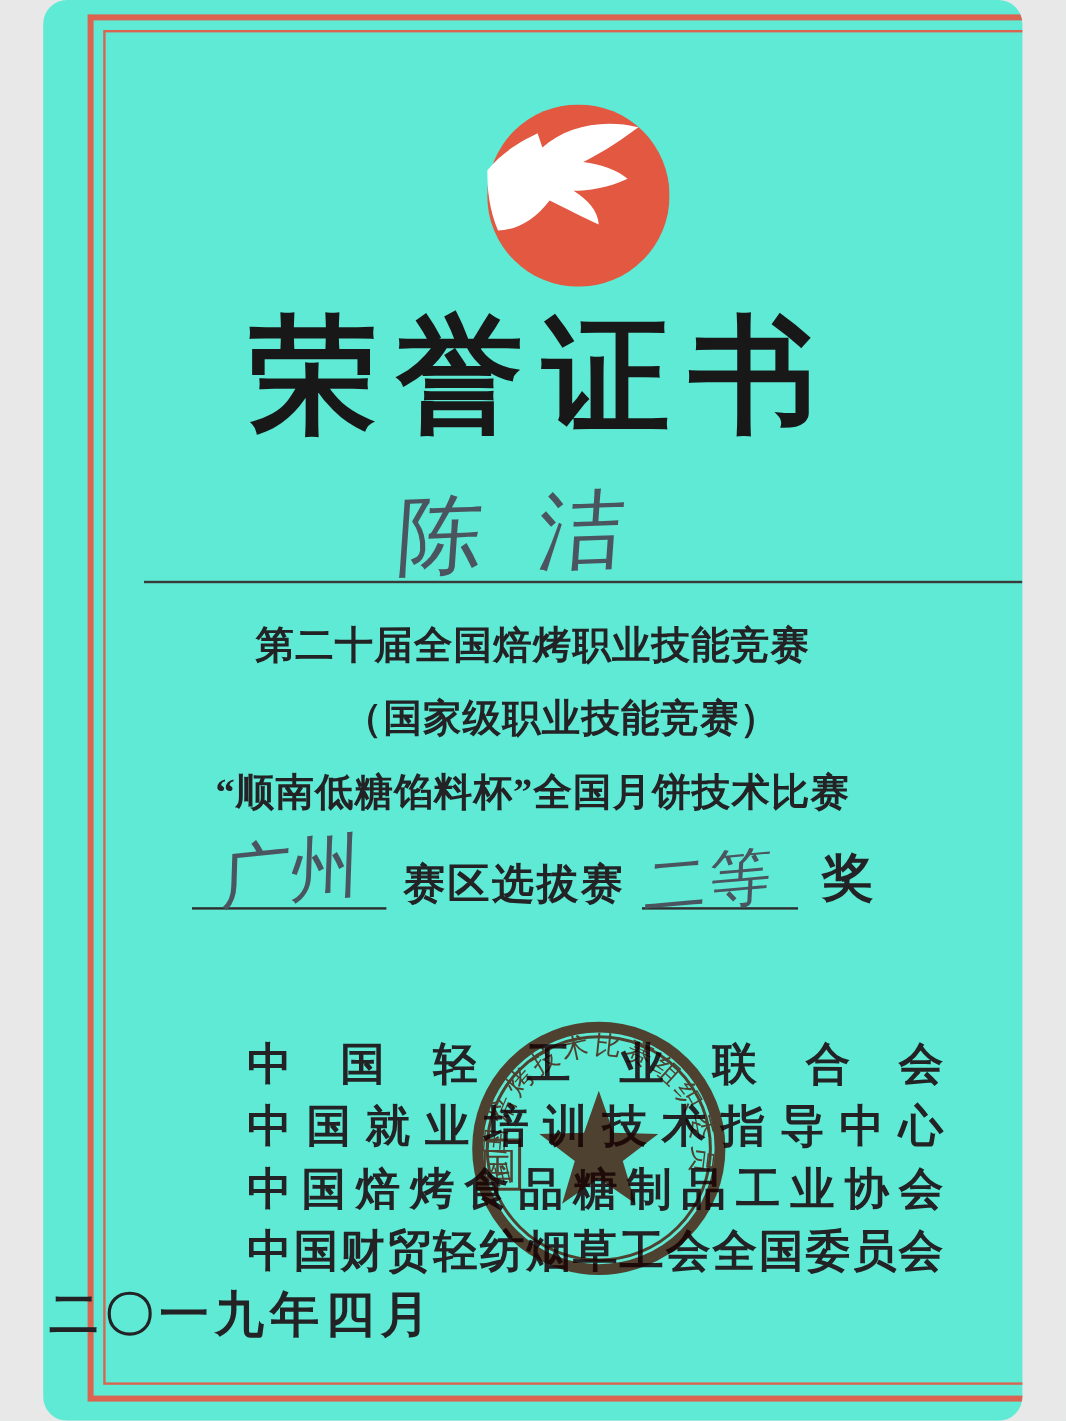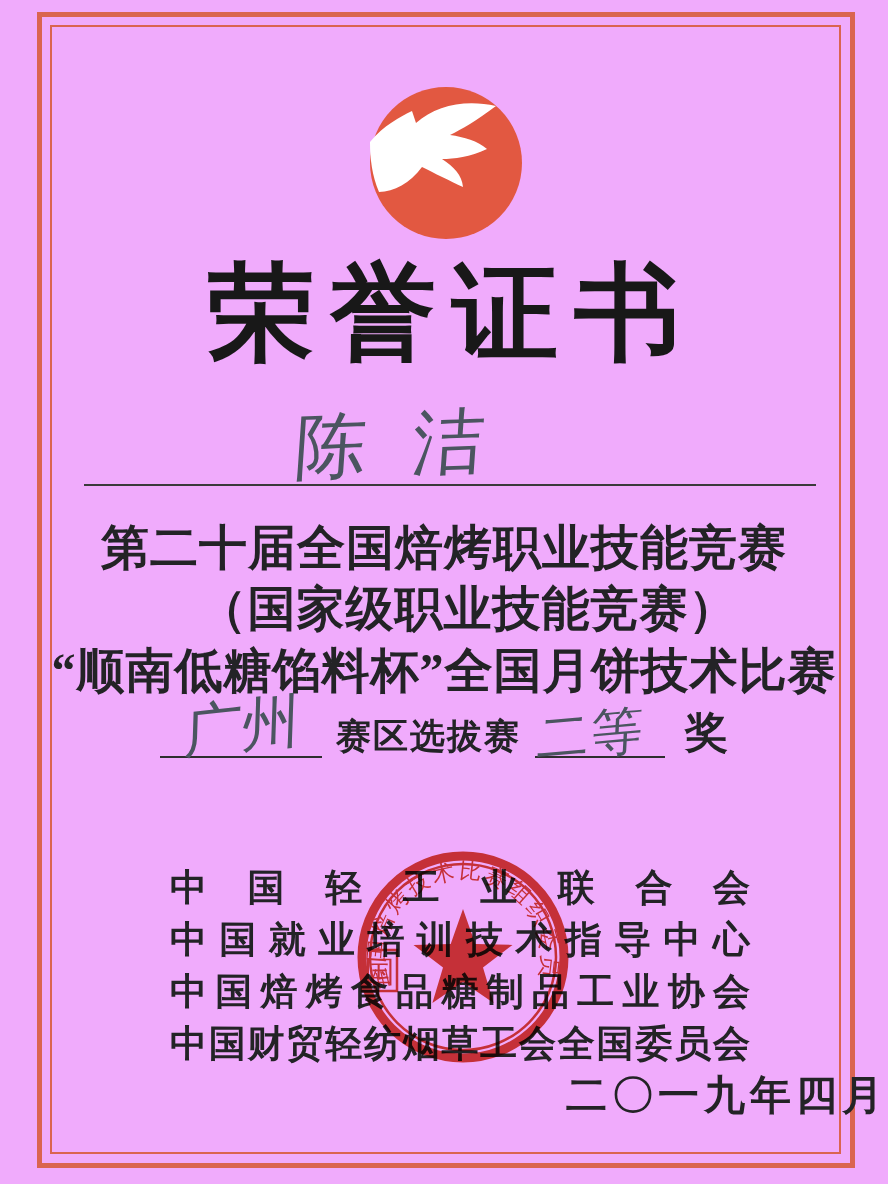--- a/index.html
+++ b/index.html
@@ -1,23 +1,24 @@
 <!DOCTYPE html>
 <html><head>
 <meta charset="utf-8">
 <style>
   html,body{margin:0;padding:0;background:#e8e8e8;}
   .page{
     position:relative;
-    width:888px;height:1184px;
-    background:#f0abfc;
+    width:816px;height:1184px;
+    background:#5eead4;
     overflow:hidden;
     font-family:"Liberation Serif","DejaVu Serif",serif;
     color:#1d1d1f;
     margin:0 auto;
+    border-radius:20px;
   }
   
   .frame-outer{
     position:absolute;left:37px;top:12px;width:808px;height:1146px;
     border:5px solid #da6450;
   }
   .frame-inner{
     position:absolute;left:50px;top:25px;width:787px;height:1125px;
     border:2px solid #da6450;
   }
@@ -40,21 +41,21 @@
     position:absolute;left:295px;top:396px;
     font-size:72px;letter-spacing:46px;white-space:nowrap;
     transform:rotate(-2deg) skewX(-6deg);
   }
   .name-line{
     position:absolute;left:84px;top:484px;width:732px;height:2px;
     background:#3a3a3a;
   }
   .body-line{
     position:absolute;left:0;width:100%;margin:0;text-align:center;
-    font-size:48px;font-weight:600;letter-spacing:1px;color:#232326;
+    font-size:32px;font-weight:600;letter-spacing:1px;color:#232326;
   }
   .l1{top:516px;}
   .l2{top:577px;margin-left:24px;}
   .l3{top:639px;}
   
   .award-row{
     position:absolute;left:0;top:698px;width:100%;
     display:flex;justify-content:center;align-items:flex-end;
   }
   .blank{
@@ -85,21 +86,21 @@
   .issuers{
     position:absolute;left:170px;top:862px;width:580px;
   }
   .issuer-line{
     font-size:37px;font-weight:600;color:#232326;
     height:52px;line-height:52px;
   }
   .js-justify{display:flex;justify-content:space-between;}
   .date{
     position:absolute;left:0;top:1068px;width:100%;margin:0;
-    text-align:right;font-size:41px;font-weight:600;
+    text-align:left;font-size:41px;font-weight:600;
     letter-spacing:5px;padding-left:5px;box-sizing:border-box;color:#232326;
   }
   
   .seal{
     position:absolute;left:352px;top:846px;width:222px;height:222px;
     mix-blend-mode:multiply;opacity:.88;pointer-events:none;
   }
   .seal text{font-family:"Liberation Serif","DejaVu Serif",serif;}
 </style>
 </head>

